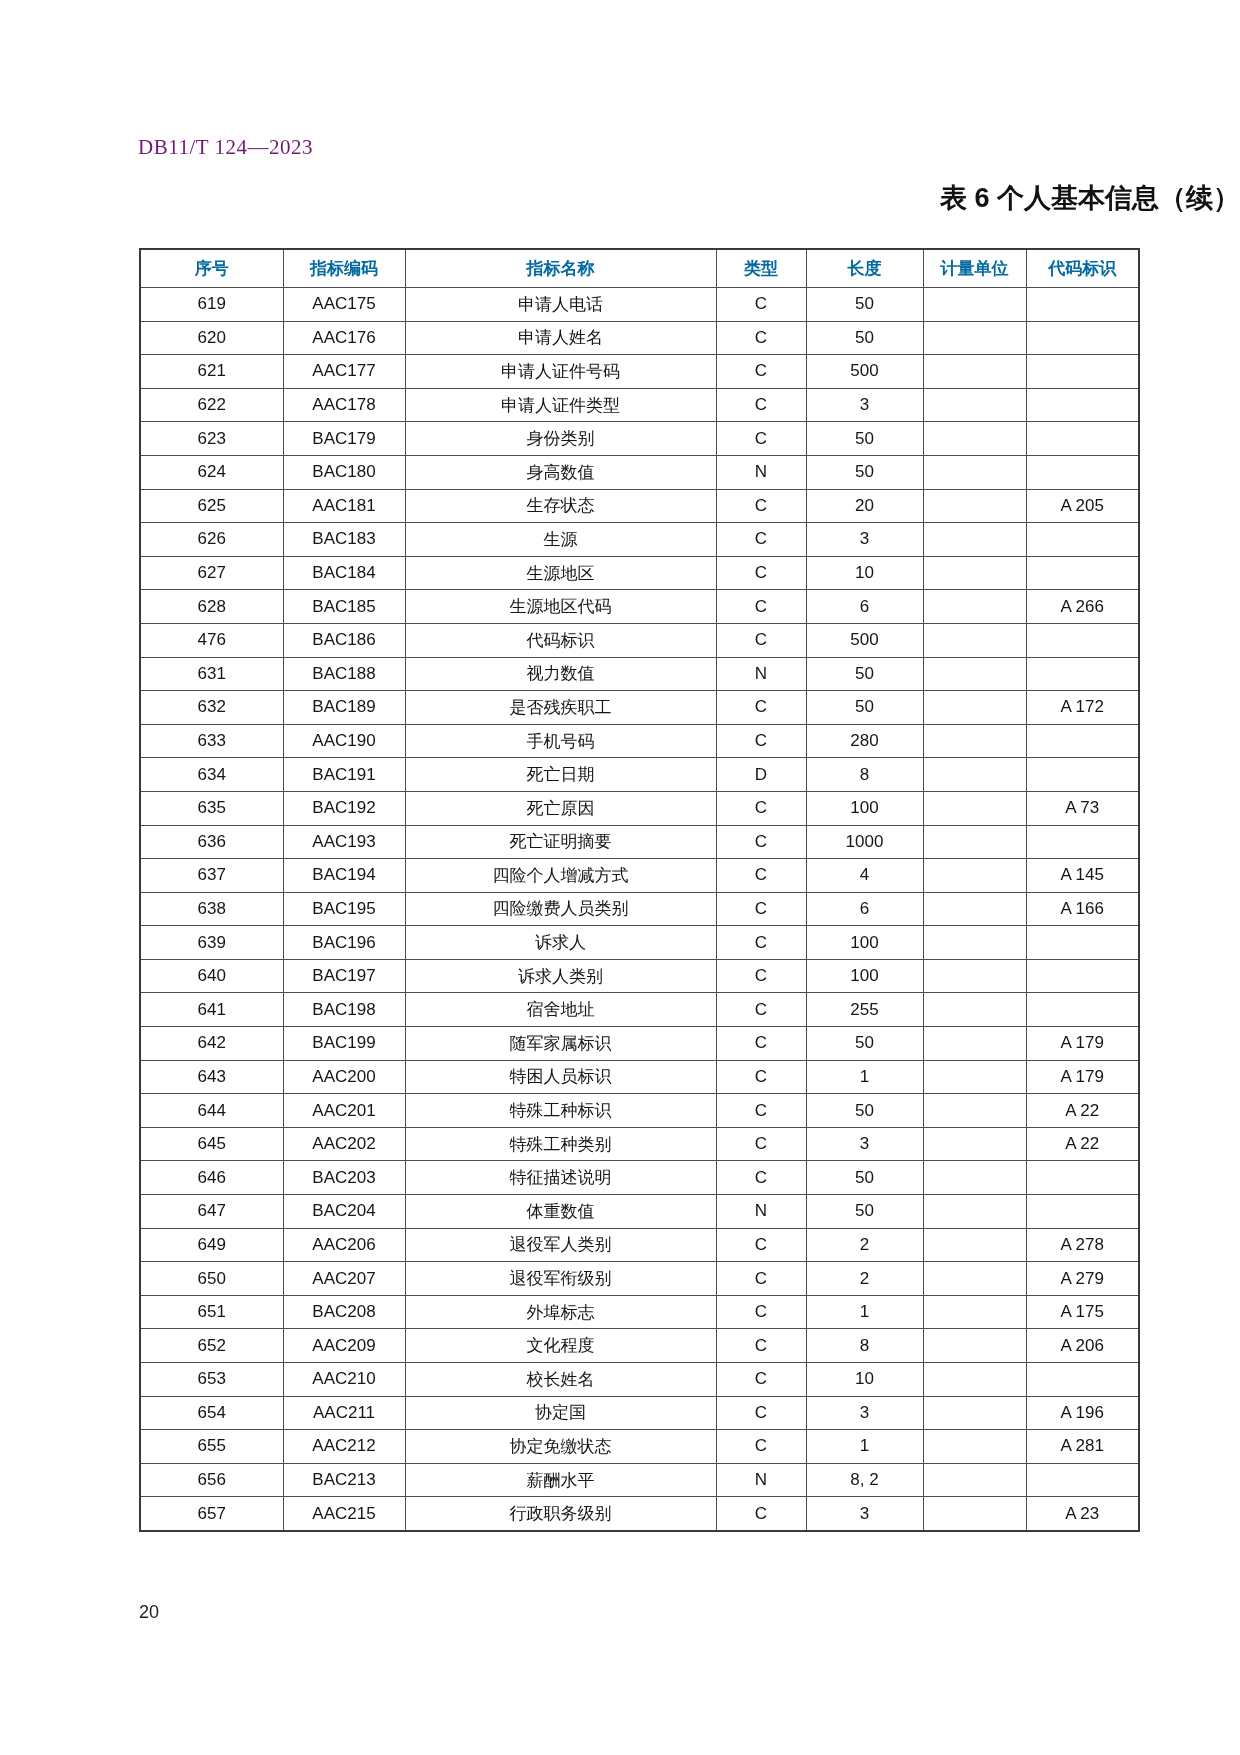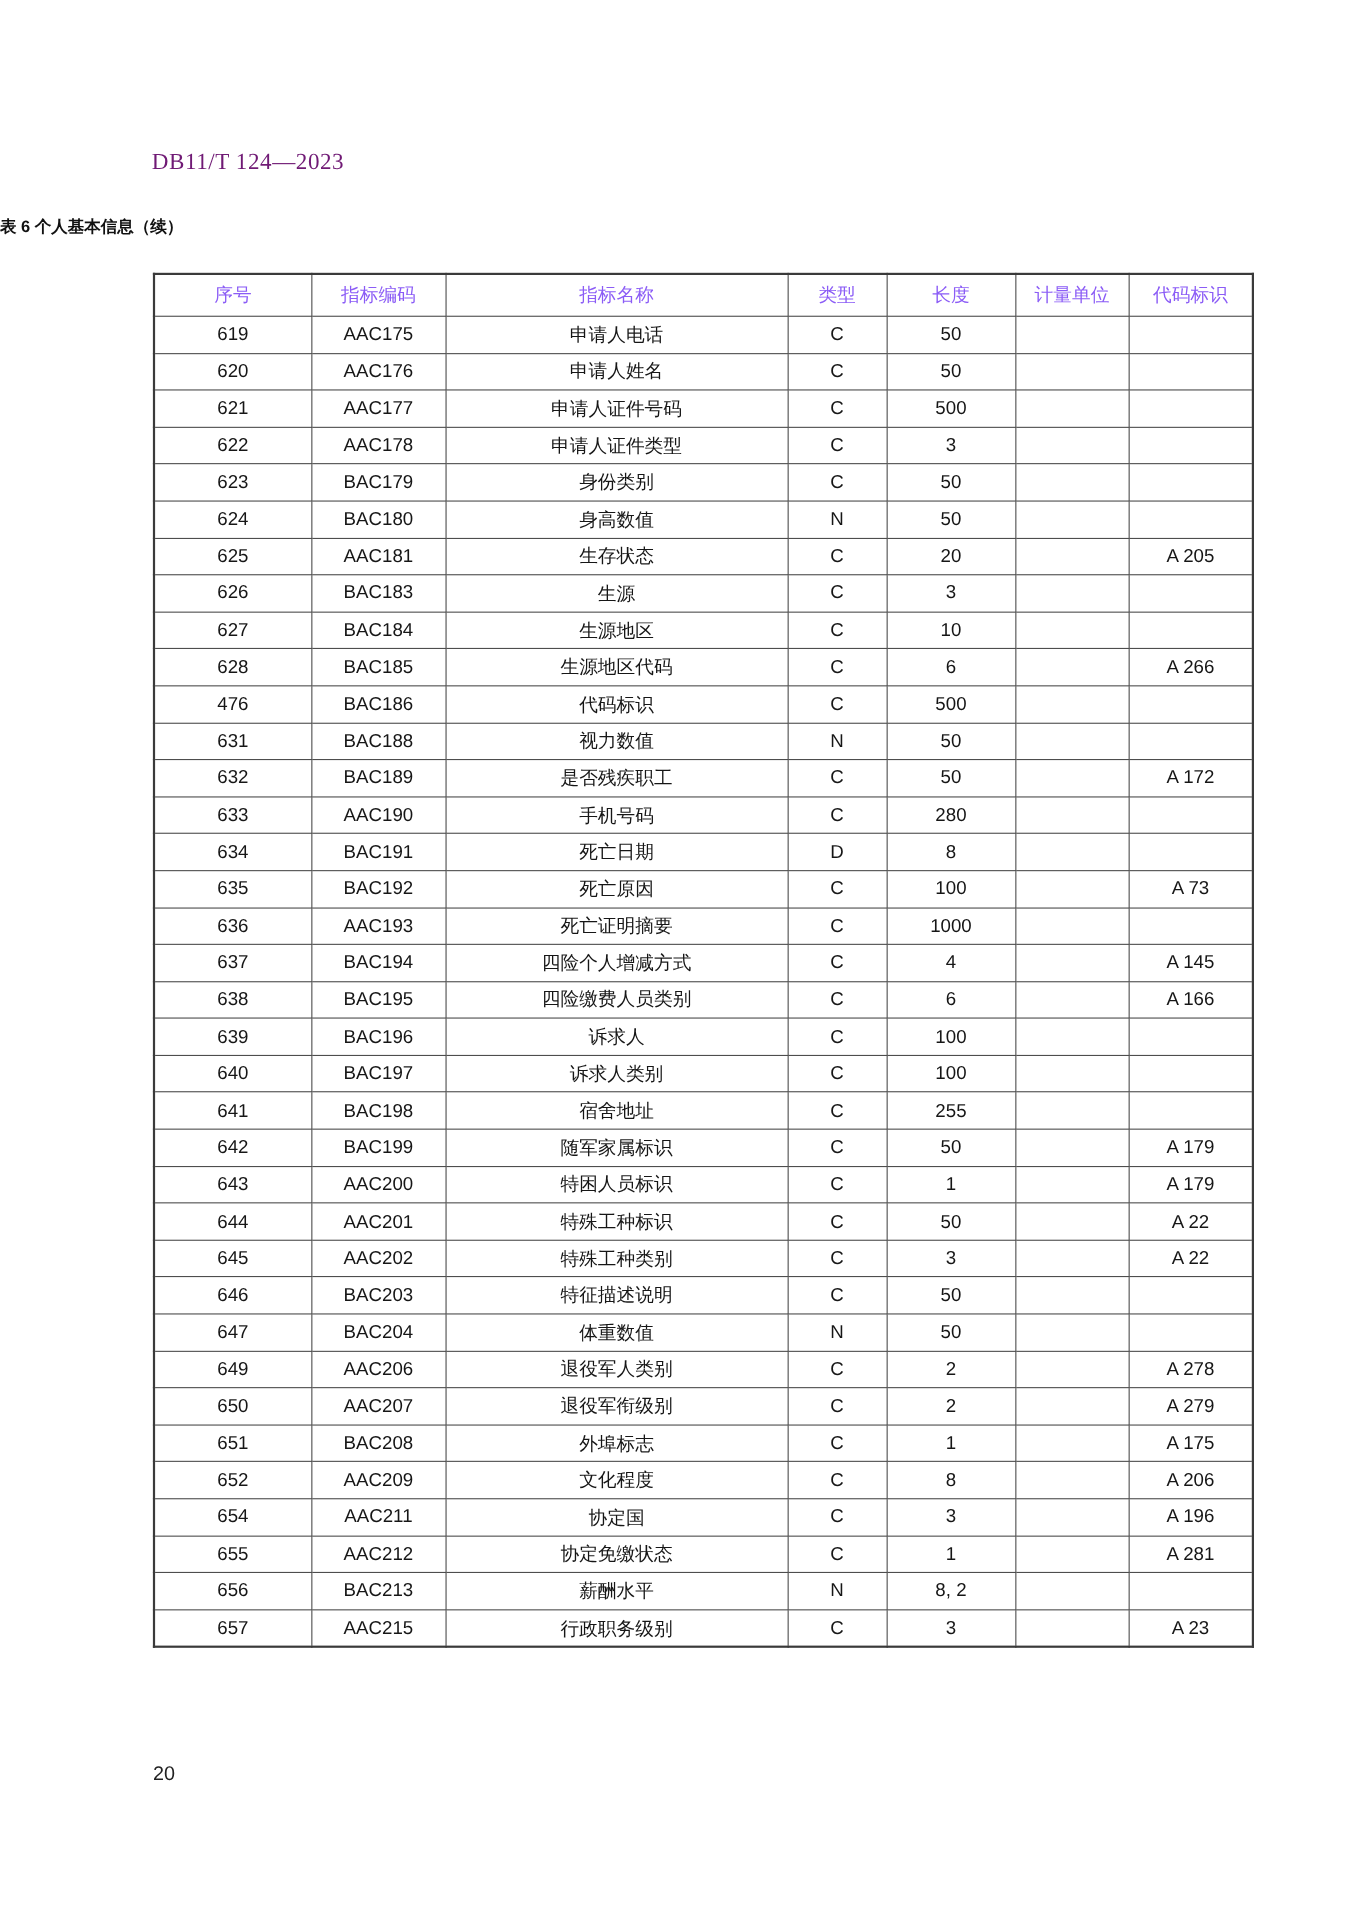--- a/index.html
+++ b/index.html
@@ -18,25 +18,24 @@
     font-family: "Liberation Serif", serif;
     font-size: 21px;
     letter-spacing: 0.5px;
     color: #701a75;
   }
   .table-title {
     position: absolute;
     left: 0;
     top: 180px;
     width: 100%;
-    text-align: left;
-    font-size: 15px;
+    text-align: right;
+    font-size: 27px;
     font-weight: bold;
     color: #111;
-    margin-top: 17px;
   }
   .data-table {
     position: absolute;
     left: 139px;
     top: 248px;
     width: 999px;
     border-collapse: collapse;
     table-layout: fixed;
     border: 2px solid #3a3a3a;
   }
@@ -44,22 +43,22 @@
     border: 1px solid #4d4d4d;
     text-align: center;
     vertical-align: middle;
     font-size: 17px;
     padding: 0;
     overflow: hidden;
     white-space: nowrap;
   }
   .data-table th {
     height: 37px;
-    font-weight: normal;
-    color: #8b5cf6;
+    font-weight: bold;
+    color: #0369a1;
   }
   .data-table td {
     height: 32.6px;
     color: #161616;
   }
   .page-number {
     position: absolute;
     left: 139px;
     top: 1602px;
     font-size: 18px;
@@ -377,20 +376,29 @@
       <tr>
         <td>652</td>
         <td>AAC209</td>
         <td>文化程度</td>
         <td>C</td>
         <td>8</td>
         <td></td>
         <td>A 206</td>
       </tr>
       <tr>
+        <td>653</td>
+        <td>AAC210</td>
+        <td>校长姓名</td>
+        <td>C</td>
+        <td>10</td>
+        <td></td>
+        <td></td>
+      </tr>
+      <tr>
         <td>654</td>
         <td>AAC211</td>
         <td>协定国</td>
         <td>C</td>
         <td>3</td>
         <td></td>
         <td>A 196</td>
       </tr>
       <tr>
         <td>655</td>

